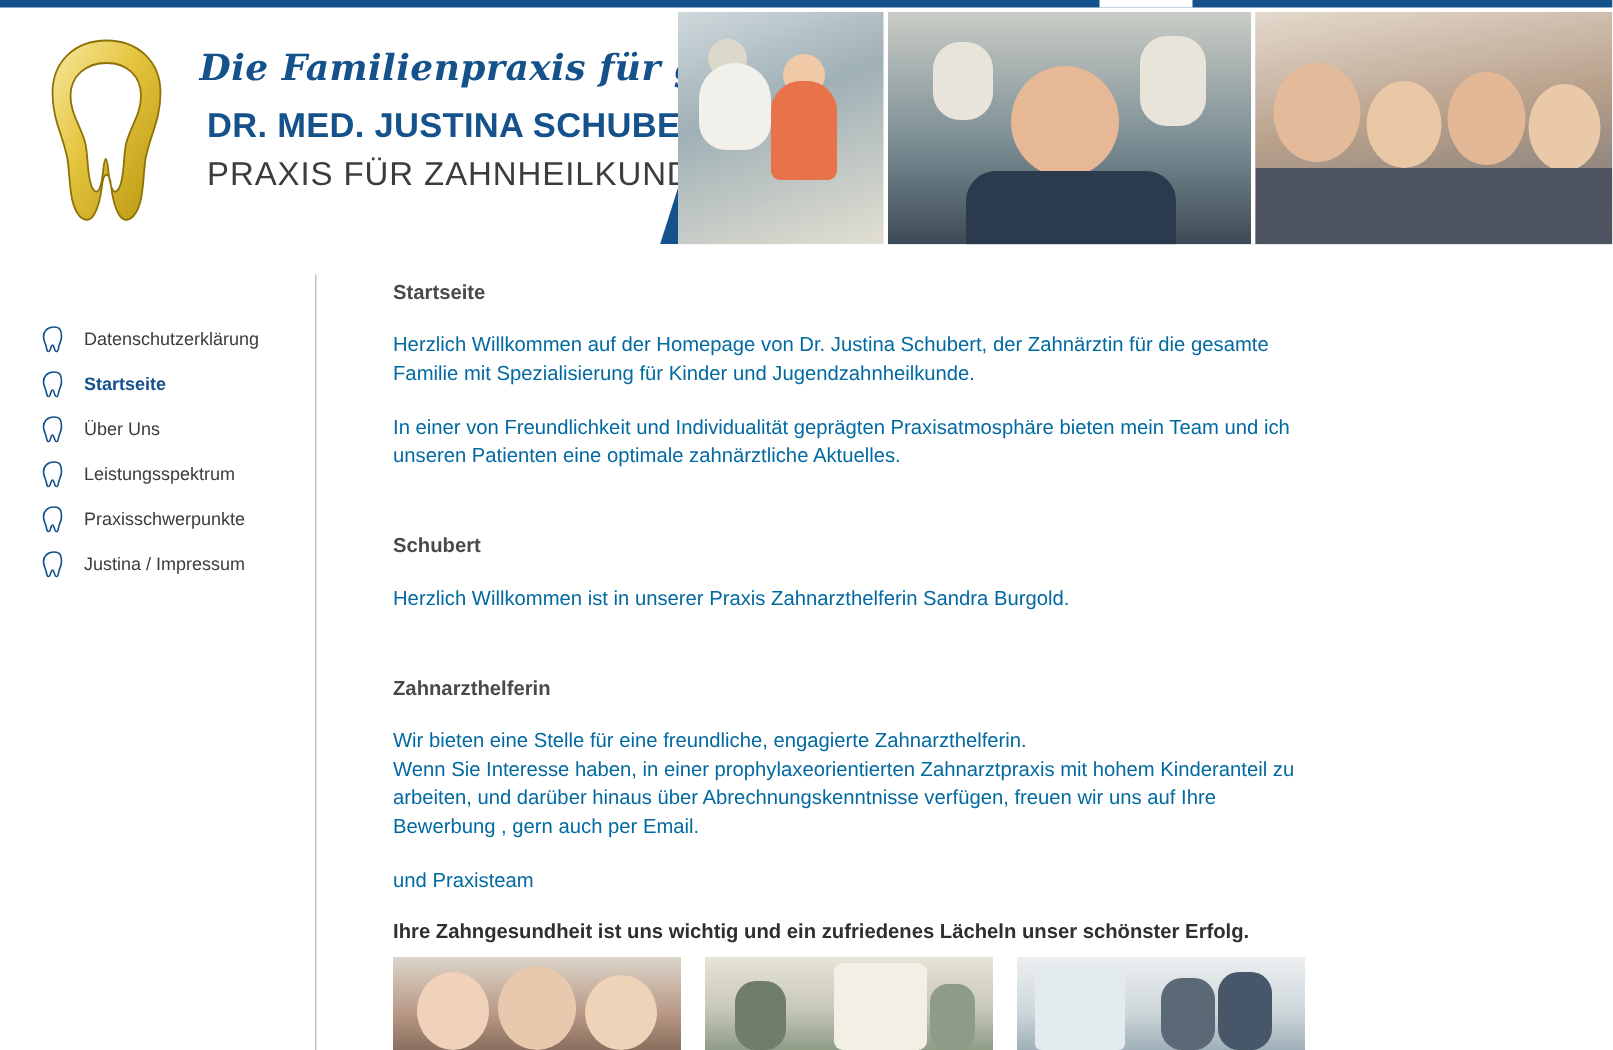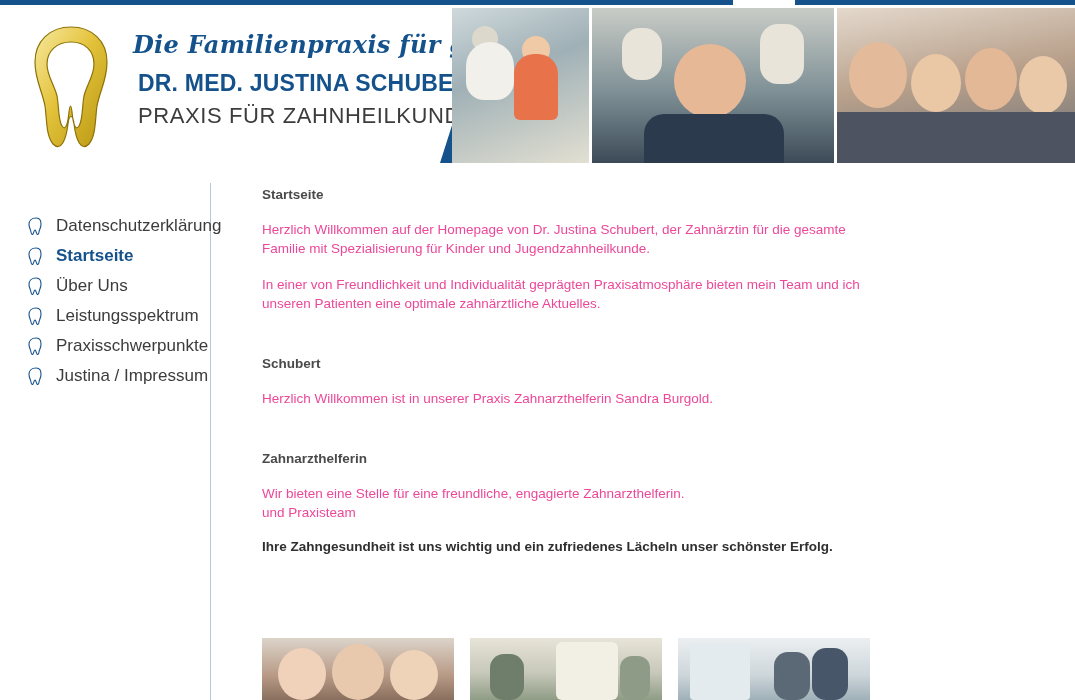--- a/index.html
+++ b/index.html
@@ -173,21 +173,21 @@
     cursor: pointer;
   }
   .nav-icon {
     width: 16px;
     height: 18px;
     margin-right: 12px;
     flex: 0 0 16px;
     display: block;
   }
   .nav-label {
-    font-size: 17px;
+    font-size: 12px;
     color: #3c3c3c;
     line-height: 18px;
     white-space: nowrap;
   }
   .nav-item.active .nav-label {
     color: #15528c;
     font-weight: bold;
   }
   
   .main {
@@ -197,21 +197,21 @@
   }
   .sec-title {
     font-size: 13.5px;
     font-weight: bold;
     color: #4a4a4a;
     margin: 0 0 18px 0;
   }
   .para {
     font-size: 13.5px;
     line-height: 19px;
-    color: #ec4899;
+    color: #0369a1;
     margin: 0 0 17px 0;
   }
   .para.tight { margin-bottom: 0; }
   .spacer-lg { height: 26px; }
   .bold-line {
     font-size: 13.5px;
     font-weight: bold;
     color: #2f2f2f;
     margin: 0 0 14px 0;
   }
@@ -361,20 +361,21 @@
 
     <div class="spacer-lg"></div>
 
     <h2 class="sec-title">Schubert</h2>
     <p class="para">Herzlich Willkommen ist in unserer Praxis Zahnarzthelferin Sandra Burgold.</p>
 
     <div class="spacer-lg"></div>
 
     <h2 class="sec-title">Zahnarzthelferin</h2>
     <p class="para tight">Wir bieten eine Stelle für eine freundliche, engagierte Zahnarzthelferin.</p>
+    <p class="para">Wenn Sie Interesse haben, in einer prophylaxeorientierten Zahnarztpraxis mit hohem Kinderanteil zu arbeiten, und darüber hinaus über Abrechnungskenntnisse verfügen, freuen wir uns auf Ihre Bewerbung , gern auch per Email.</p>
     <p class="para">und Praxisteam</p>
 
     <p class="bold-line">Ihre Zahngesundheit ist uns wichtig und ein zufriedenes Lächeln unser schönster Erfolg.</p>
   </div>
 
   <div class="thumbs">
     <div class="thumb t1">
       <div class="tsh a"></div>
         <div class="tsh b"></div>
         <div class="tsh c"></div>

